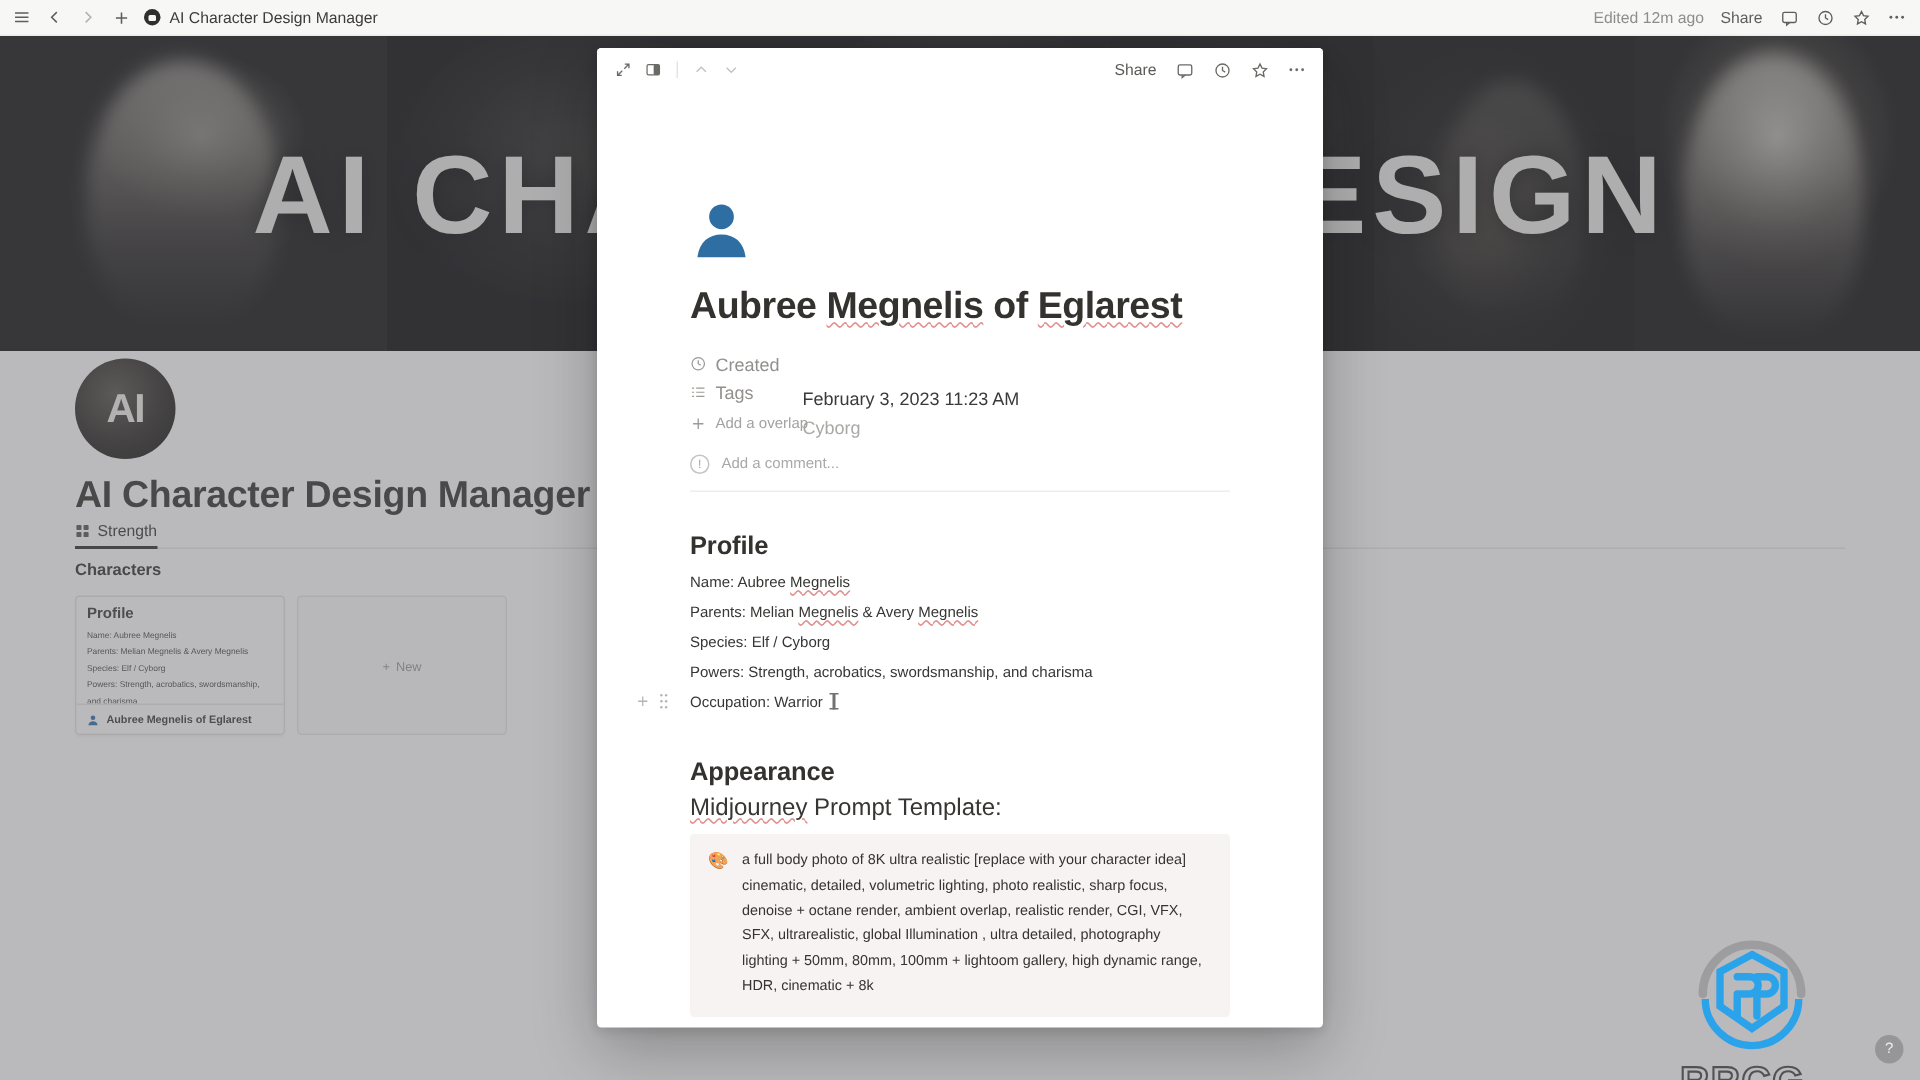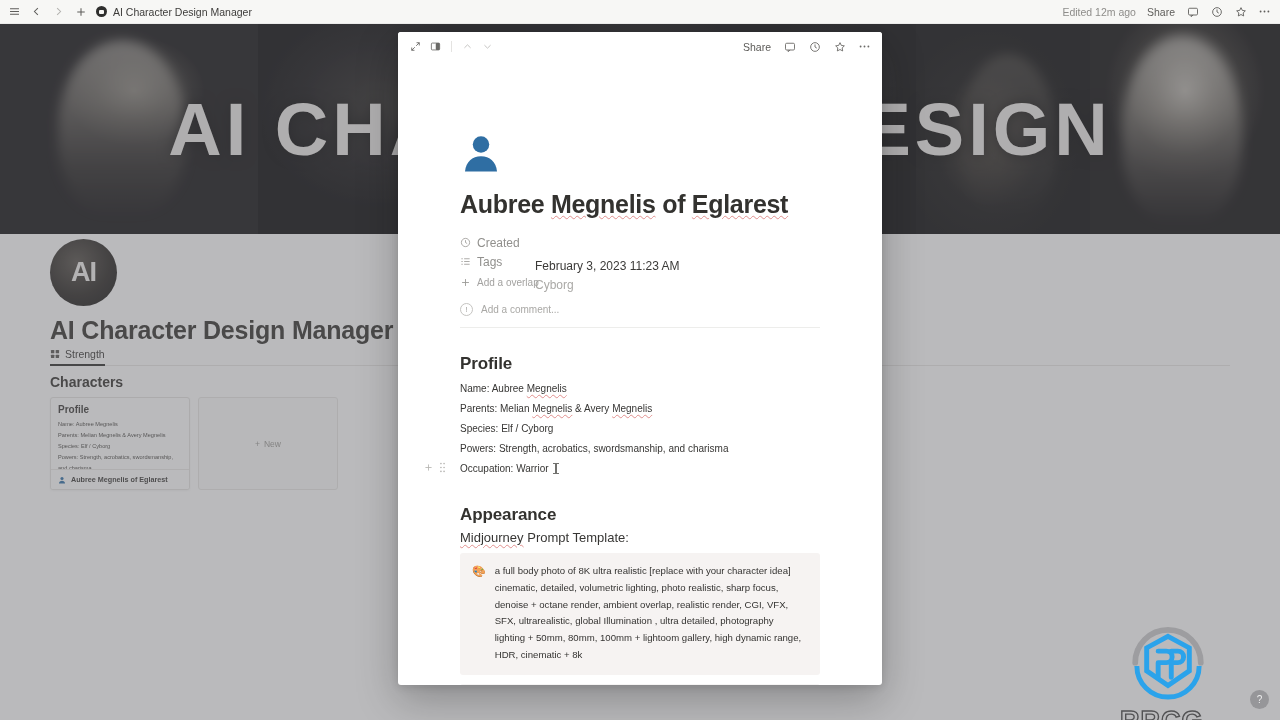--- a/index.html
+++ b/index.html
@@ -132,21 +132,21 @@
   }
   .tab {
     display: flex; align-items: center; gap: 5px;
     padding-bottom: 4px; margin-bottom: -4px;
     border-bottom: 2px solid #2f2e2c;
     font-size: 10.5px; color: #373634;
   }
   .tab-icon { width: 10px; height: 10px; color: #585653; display:flex; }
   .section-title {
     position: absolute; left: 50px; top: 140px;
-    font-size: 14px; font-weight: 700; color: #33322f;
+    font-size: 11px; font-weight: 700; color: #33322f;
   }
   .gallery { position: absolute; left: 50px; top: 163px; display: flex; gap: 8px; }
   .card {
     width: 140px; height: 93px;
     border: 1px solid #e5e4e2; border-radius: 3px;
     background: #ffffff;
     box-shadow: 0 1px 2px rgba(15,15,15,.05);
     overflow: hidden; position: relative;
   }
   .card-inner { padding: 6px 7px 0 7px; }
@@ -274,21 +274,21 @@
     border-left: 1px solid #44433f; border-right: 1px solid #44433f;
     position: relative; margin-left: 6px; vertical-align: -2px;
     opacity: .75;
   }
   .caret::before, .caret::after {
     content: ""; position: absolute; left: -2.5px; width: 6px; height: 1px; background: #44433f;
   }
   .caret::before { top: 0; }
   .caret::after { bottom: 0; }
 
-  .sub-lead { font-size: 13px; color: #373634; margin-top: 2px; margin-bottom: 8px; }
+  .sub-lead { font-size: 16px; color: #373634; margin-top: 2px; margin-bottom: 8px; }
 
   .callout {
     background: #f6f3f2;
     border-radius: 3px;
     padding: 10px 14px 11px 12px;
     display: flex; gap: 9px;
     margin-bottom: 9px;
   }
   .callout-emoji { font-size: 11px; line-height: 1.5; flex: none; }
   .callout-text {

